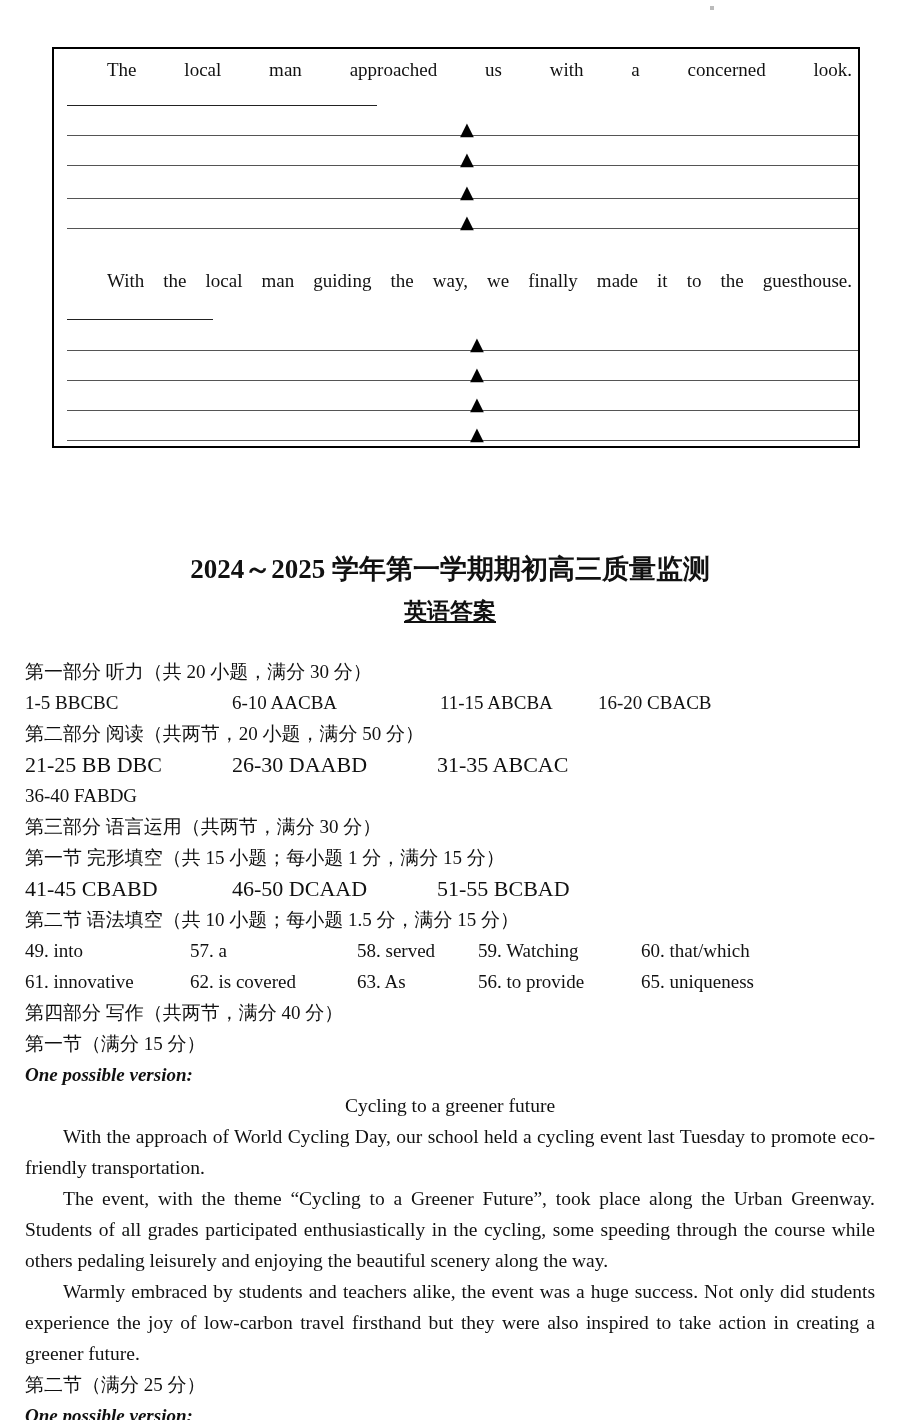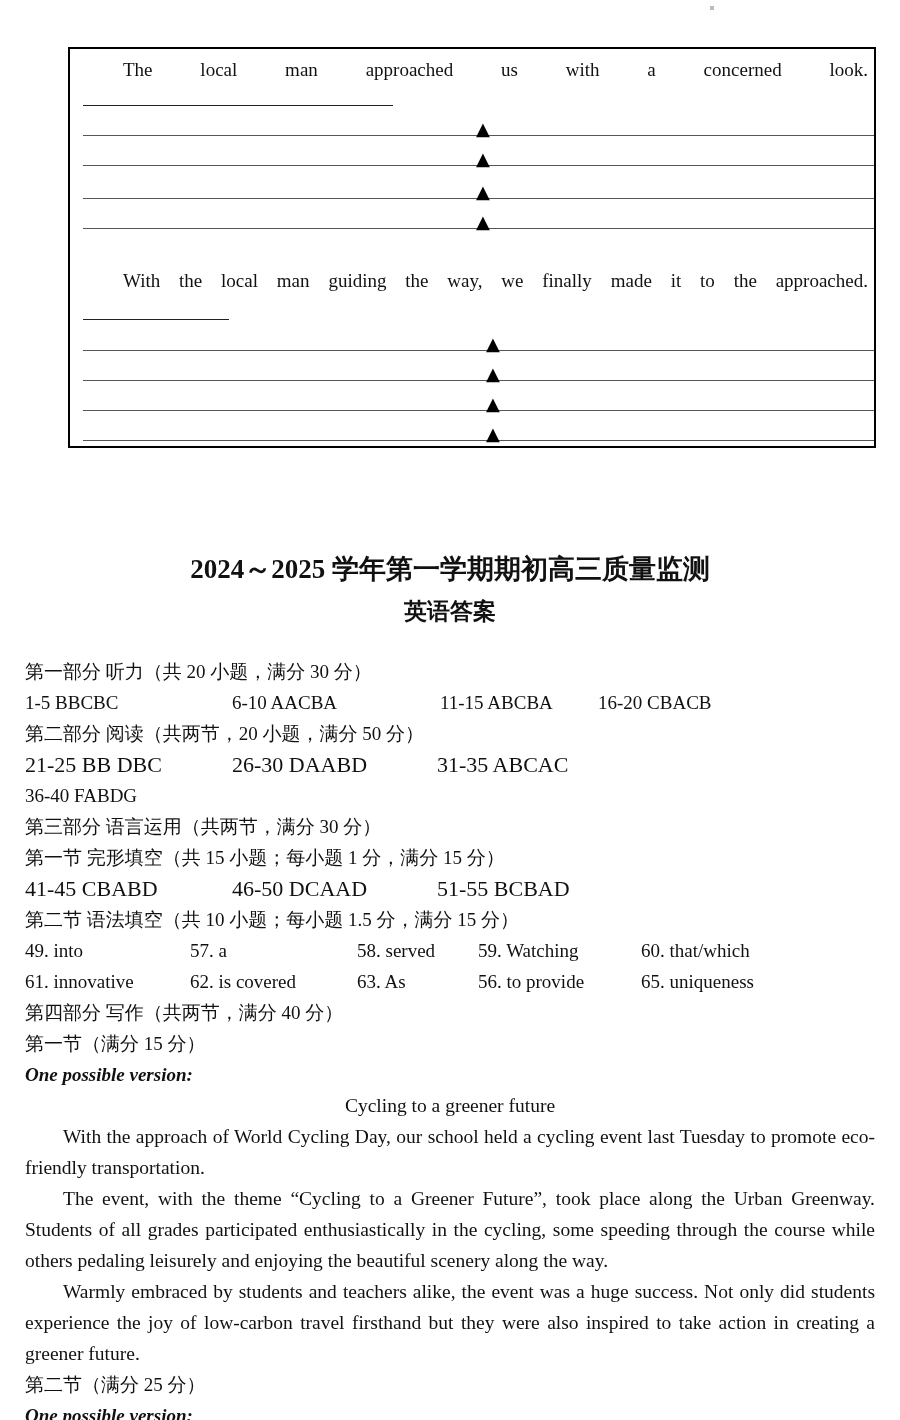--- a/index.html
+++ b/index.html
@@ -3,21 +3,21 @@
 <meta charset="utf-8">
 <style>
   html,body{margin:0;padding:0;}
   body{
     width:900px;height:1420px;position:relative;background:#ffffff;
     font-family:"Liberation Serif","DejaVu Serif",serif;color:#111;
     overflow:hidden;
   }
   
   .writing-box{
-    position:absolute;left:68px;top:47px;width:808px;height:401px;
+    position:absolute;left:52px;top:47px;width:808px;height:401px;
     border:2px solid #000;box-sizing:border-box;
   }
   .box-sentence{
     position:absolute;left:13px;right:6px;font-size:19px;line-height:26px;
     text-align:justify;text-align-last:justify;text-indent:40px;white-space:nowrap;
   }
   .box-sentence.s1{top:8px;}
   .box-sentence.s2{top:219px;}
   .short-underline{position:absolute;left:13px;border-top:1.6px solid #222;height:0;}
   .short-underline.u1{top:56px;width:310px;}
@@ -34,21 +34,21 @@
 
   
   .sheet{
     position:absolute;top:540px;left:0;width:900px;box-sizing:border-box;
     padding:0 25px;
   }
   .doc-title{
     margin-top:10px;font-size:27px;font-weight:bold;text-align:center;line-height:38px;
   }
   .doc-subtitle{
-    margin-top:8px;font-size:23px;font-weight:bold;text-align:center;line-height:32px;
+    margin-top:8px;font-size:23px;font-weight:bold;text-align:center;line-height:32px;text-decoration:underline;
   }
   .ln{font-size:19px;line-height:31px;}
   .ln.first{margin-top:28px;}
   .row4{display:grid;grid-template-columns:207px 208px 158px 1fr;font-size:19px;line-height:31px;}
   .row3{display:grid;grid-template-columns:207px 205px 1fr;font-size:22px;line-height:31px;}
   .row5{display:grid;grid-template-columns:165px 167px 121px 163px 1fr;font-size:19px;line-height:31px;}
   .opv{font-size:19px;line-height:31px;font-weight:bold;font-style:italic;}
   .essay-title{font-size:19.5px;line-height:31px;text-align:center;}
   .para{
     font-size:19.5px;line-height:31px;text-align:justify;text-indent:38px;margin:0;
@@ -69,21 +69,21 @@
   <div class="rule g1b">
       <span class="tri tri-a">▲</span>
     </div>
   <div class="rule g1c">
       <span class="tri tri-a">▲</span>
     </div>
   <div class="rule g1d">
       <span class="tri tri-a">▲</span>
     </div>
 
-  <div class="box-sentence s2">With the local man guiding the way, we finally made it to the approached.</div>
+  <div class="box-sentence s2">With the local man guiding the way, we finally made it to the guesthouse.</div>
   <div class="short-underline u2"></div>
 
   <div class="rule g2a">
       <span class="tri tri-b">▲</span>
     </div>
   <div class="rule g2b">
       <span class="tri tri-b">▲</span>
     </div>
   <div class="rule g2c">
       <span class="tri tri-b">▲</span>

